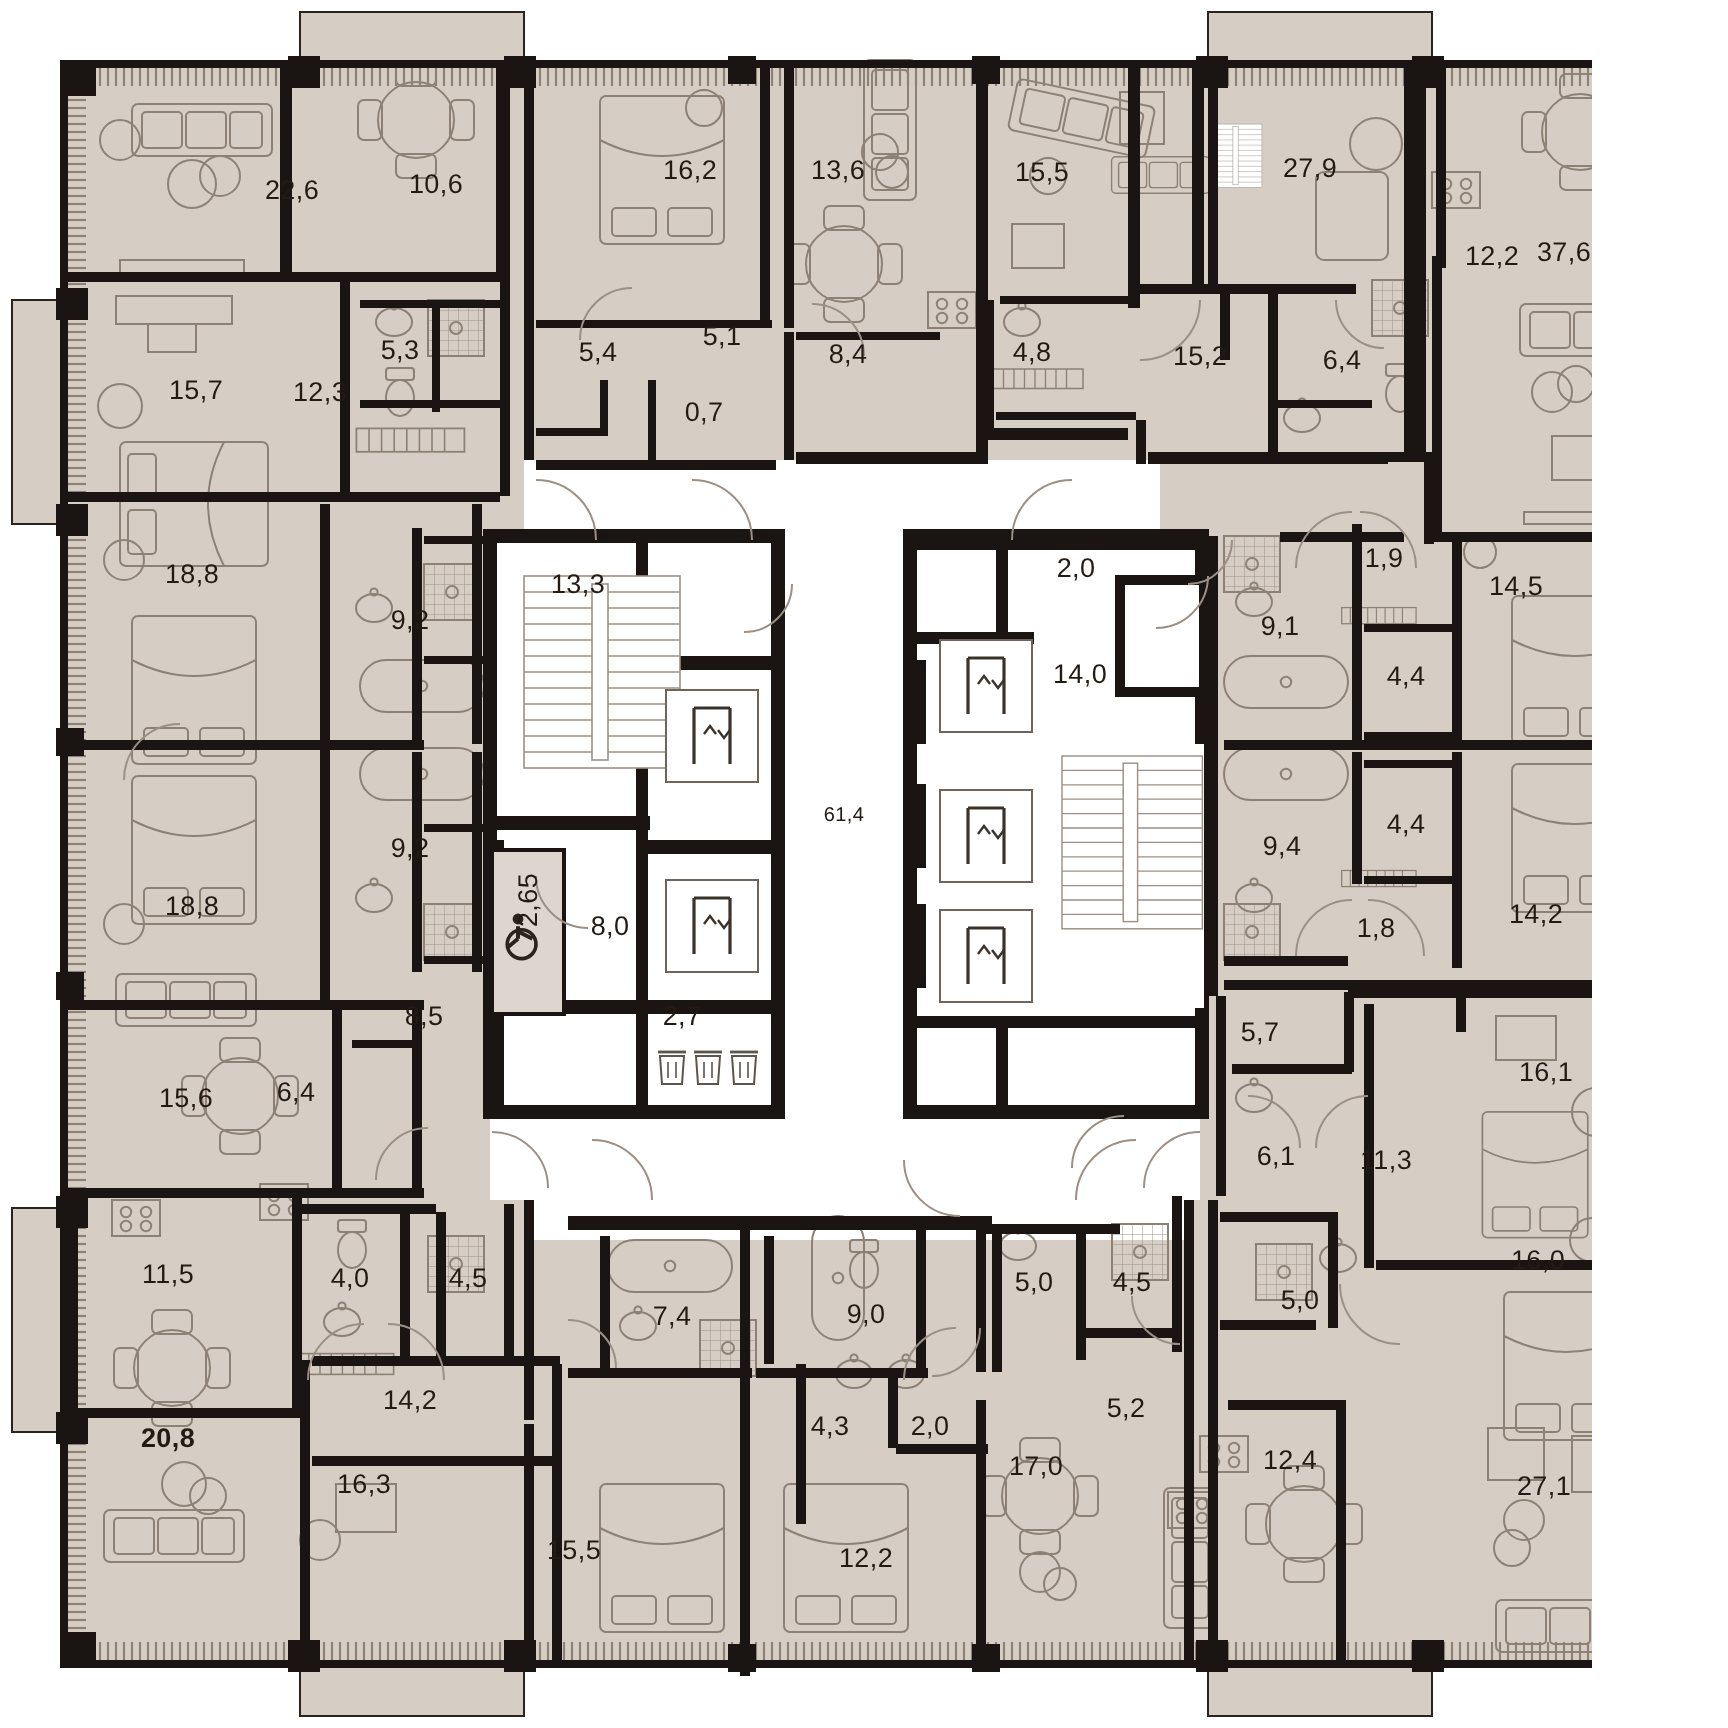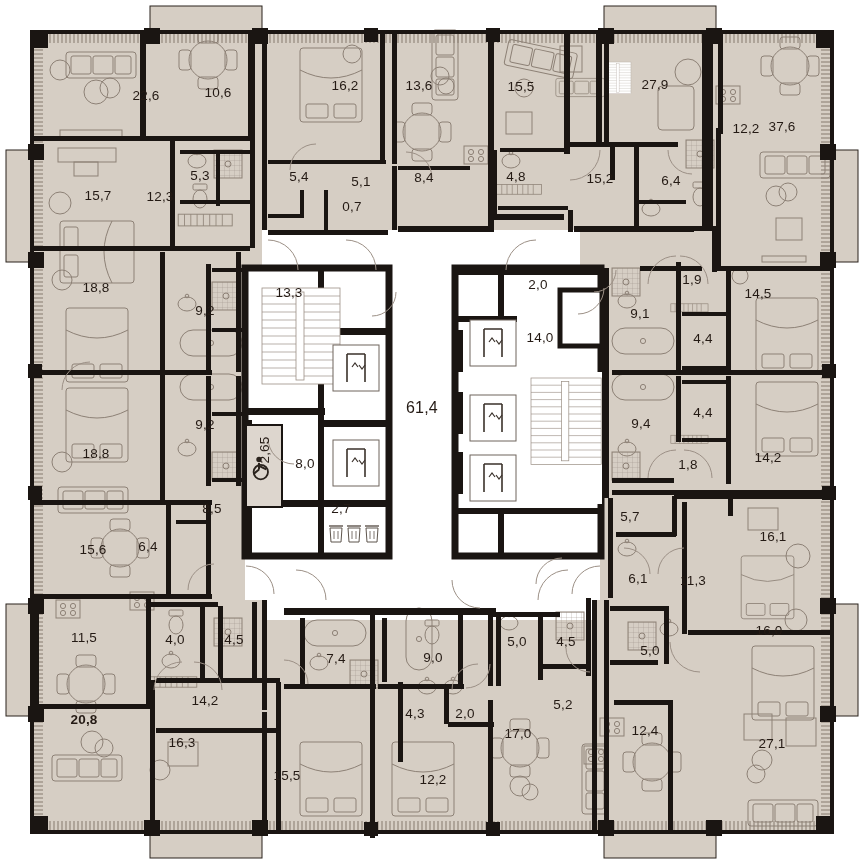--- a/index.html
+++ b/index.html
@@ -1,22 +1,22 @@
 <!DOCTYPE html>
 <html><head>
 <meta charset="utf-8">
 <style>
   html,body{margin:0;padding:0;background:#ffffff;}
   body{font-family:"Liberation Sans", sans-serif;}
-  #plan{position:relative;width:864px;height:864px;background:#ffffff;overflow:hidden;}
+  #plan{position:relative;width:796px;height:864px;background:#ffffff;overflow:hidden;}
   #plan svg{position:absolute;left:0;top:0;}
   .lbl{position:absolute;font-family:"Liberation Sans",sans-serif;font-size:13.5px;color:#241a14;
        letter-spacing:.2px;white-space:nowrap;transform:translate(-50%,-50%);}
   .lbl.vert{transform:translate(-50%,-50%) rotate(-90deg);}
-  .big{font-size:16px;}
+  .big{font-size:10px;}
 </style>
 </head>
 <body>
 
 <div id="plan">
 
 <svg width="864" height="864" viewBox="0 0 864 864">
   <defs>
     <pattern id="facadeH" width="4" height="4" patternUnits="userSpaceOnUse">
       <rect width="4" height="4" fill="#d6cec4"></rect>
@@ -541,21 +541,21 @@
       <div class="lbl" style="left: 345px; top: 85px; text-align: right;">16,2</div>
       <div class="lbl" style="left: 419px; top: 85px;">13,6</div>
       <div class="lbl" style="left: 521px; top: 86px;">15,5</div>
       <div class="lbl" style="left: 655px; top: 84px;">27,9</div>
       <div class="lbl" style="left: 746px; top: 128px;">12,2</div>
       <div class="lbl" style="left: 782px; top: 126px;">37,6</div>
       <div class="lbl" style="left: 98px; top: 195px;">15,7</div>
       <div class="lbl" style="left: 160px; top: 196px;">12,3</div>
       <div class="lbl" style="left: 200px; top: 175px;">5,3</div>
       <div class="lbl" style="left: 299px; top: 176px;">5,4</div>
-      <div class="lbl" style="left: 361px; top: 181px;">5,1</div>
+      <div class="lbl" style="left: 361px; top: 168px;">5,1</div>
       <div class="lbl" style="left: 352px; top: 206px;">0,7</div>
       <div class="lbl" style="left: 424px; top: 177px;">8,4</div>
       <div class="lbl" style="left: 516px; top: 176px;">4,8</div>
       <div class="lbl" style="left: 600px; top: 178px;">15,2</div>
       <div class="lbl" style="left: 671px; top: 180px;">6,4</div>
       <div class="lbl" style="left: 692px; top: 279px;">1,9</div>
       <div class="lbl" style="left: 758px; top: 293px;">14,5</div>
       <div class="lbl" style="left: 96px; top: 287px;">18,8</div>
       <div class="lbl" style="left: 205px; top: 310px;">9,2</div>
       <div class="lbl" style="left: 640px; top: 313px;">9,1</div>

